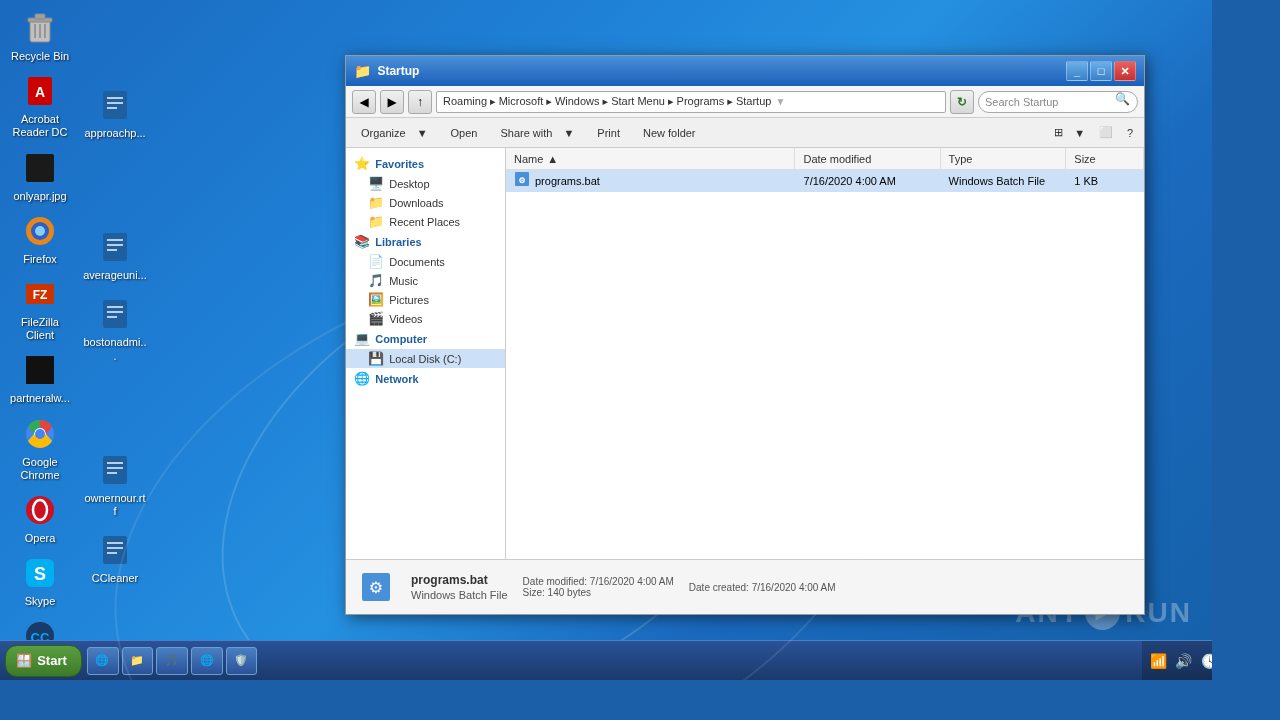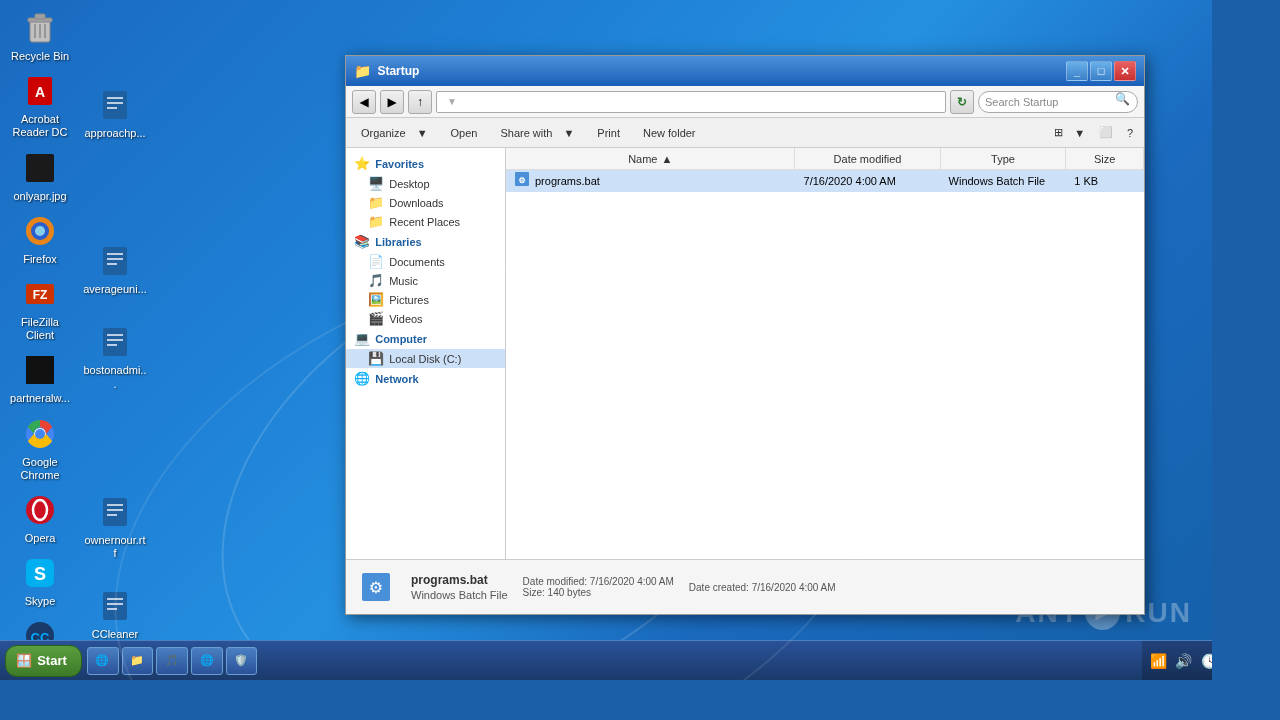--- a/index.html
+++ b/index.html
@@ -355,21 +355,20 @@
 
     .files-header-col {
       font-size: 11px;
       color: #333;
       padding: 0 8px;
       border-right: 1px solid #ddd;
       height: 100%;
       display: flex;
       align-items: center;
       cursor: pointer;
-      justify-content: center;
     }
 
     .col-name { width: 300px; }
     .col-date { width: 150px; }
     .col-type { width: 130px; }
     .col-size { width: 80px; }
 
     .file-row {
       display: flex;
       align-items: center;
@@ -576,21 +575,21 @@
     </div>
 
     <div class="desktop-icon">
       <div class="icon-img">
         
       </div>
 
     </div>
   </div>
 
-  <div style="position:absolute; top:82px; left:80px; display:flex; flex-direction:column; gap:20px;">
+  <div style="position:absolute; top:82px; left:80px; display:flex; flex-direction:column; gap:6px;">
 
     <div class="desktop-icon">
       <div class="icon-img">
         <svg width="36" height="36" viewBox="0 0 36 36">
           <rect x="6" y="4" width="24" height="28" rx="2" fill="#1e5fa0"></rect>
           <rect x="10" y="10" width="16" height="2" fill="white" opacity="0.7"></rect>
           <rect x="10" y="15" width="16" height="2" fill="white" opacity="0.7"></rect>
           <rect x="10" y="20" width="10" height="2" fill="white" opacity="0.7"></rect>
         </svg>
       </div>
@@ -664,20 +663,21 @@
         <div class="win-btn win-btn-max">□</div>
         <div class="win-btn win-btn-close">✕</div>
       </div>
     </div>
 
     <div class="address-bar">
       <div class="nav-btn">◀</div>
       <div class="nav-btn">▶</div>
       <div class="nav-btn">↑</div>
       <div class="address-path">
+        <span>Roaming ▸ Microsoft ▸ Windows ▸ Start Menu ▸ Programs ▸ Startup</span>
         <span style="margin-left:4px; color:#aaa; font-size:10px;">▼</span>
       </div>
       <div class="nav-btn" style="color:#2a7a2a; font-weight:bold;">↻</div>
       <div class="search-box">
         <input class="search-input" type="text" value="Search Startup" placeholder="Search Startup" style="">
         <span class="search-icon-btn">🔍</span>
       </div>
     </div>
 
     <div class="toolbar">

